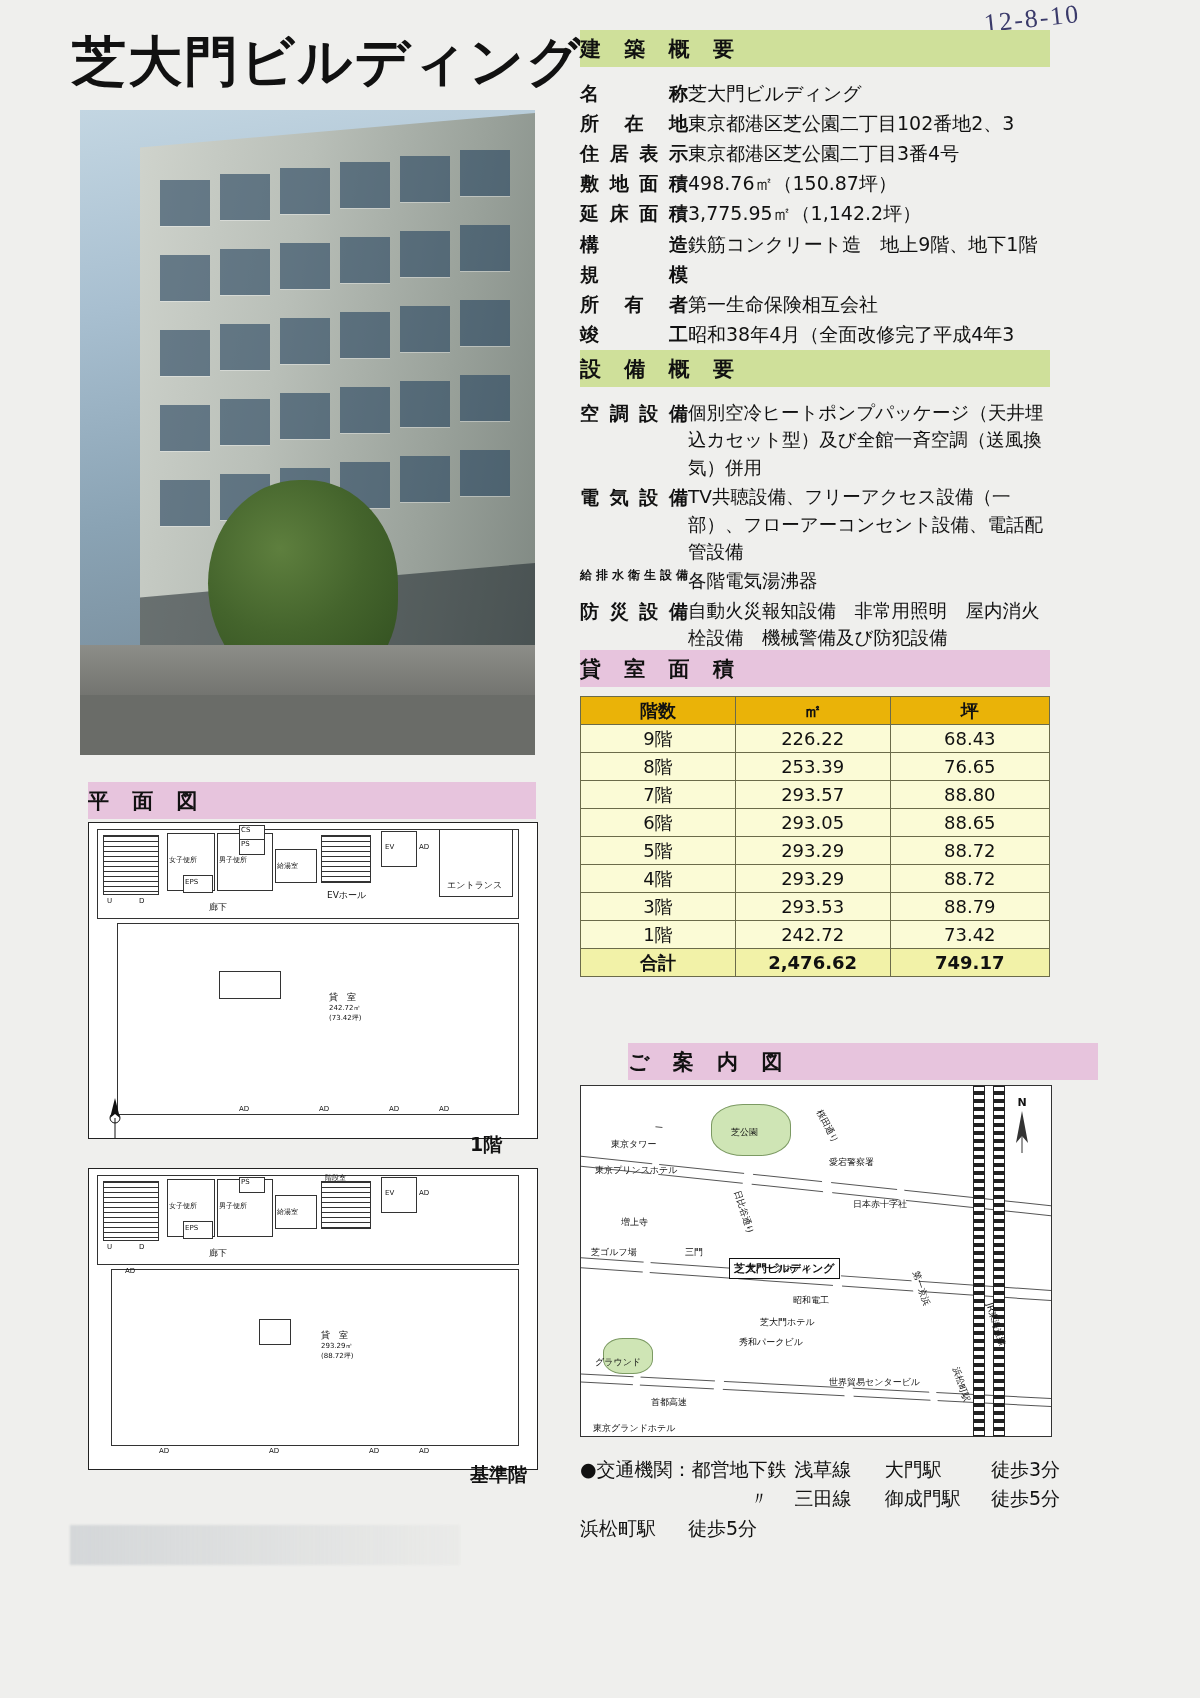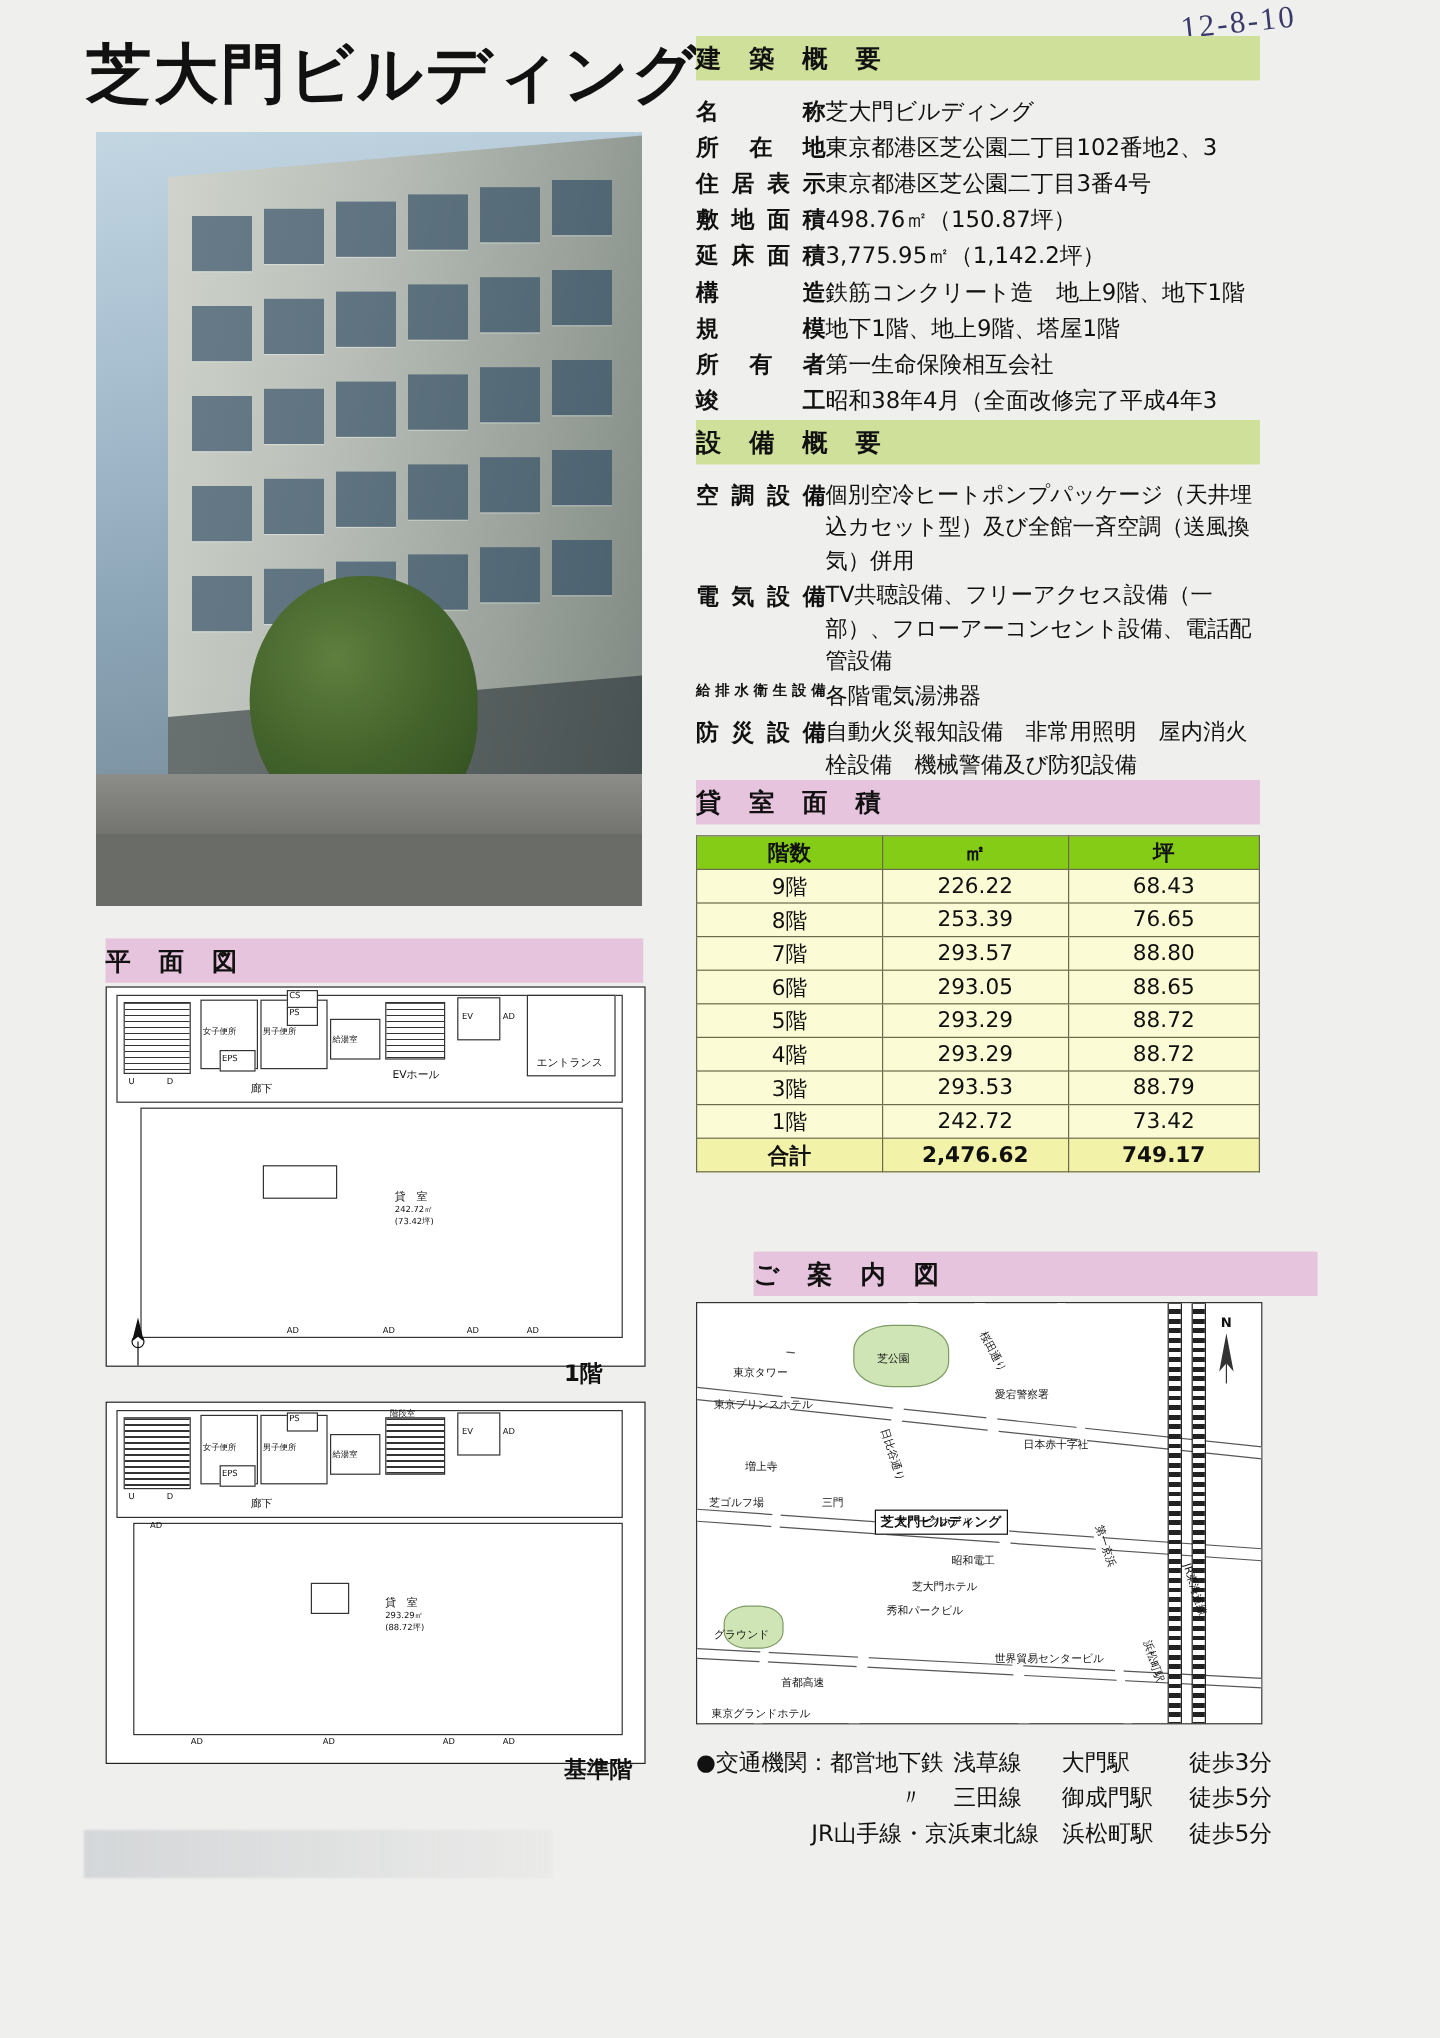--- a/index.html
+++ b/index.html
@@ -84,21 +84,21 @@
     width:108px;flex:0 0 108px;
     font-family:"DejaVu Sans","Liberation Sans",sans-serif;
     font-weight:bold;letter-spacing:0;
     text-align:justify;text-align-last:justify;
   }
   .kv .v{flex:1;font-family:"DejaVu Sans","Liberation Sans",sans-serif;}
   .kv .v.small{font-size:18.5px;}
 
   table.area{border-collapse:collapse;width:470px;font-family:"DejaVu Sans","Liberation Sans",sans-serif;}
   table.area th,table.area td{border:1px solid #6b6b4a;height:25px;font-size:18px;text-align:center;}
-  table.area th{background:#84cc16;font-weight:bold;}
+  table.area th{background:#eab308;font-weight:bold;}
   table.area td{background:#fbfbd6;}
   table.area td.fl{background:#fbfbd6;}
   table.area tr.total td{background:#f2f2a8;font-weight:bold;}
 
   
   .mapbox{position:absolute;left:580px;top:1085px;width:470px;height:350px;background:#fff;border:1px solid #333;overflow:hidden;}
   .mp-road{position:absolute;background:#fff;border-top:1px solid #555;border-bottom:1px solid #555;}
   .mp-green{position:absolute;background:#cfe5b5;border:1px solid #7c9a63;border-radius:40%;}
   .mp-lbl{position:absolute;font-family:"DejaVu Sans","Liberation Sans",sans-serif;font-size:9px;color:#111;white-space:nowrap;}
   .mp-box{position:absolute;border:1.5px solid #111;background:#fff;font-family:"DejaVu Sans","Liberation Sans",sans-serif;
@@ -270,21 +270,20 @@
       <div class="row">
           <div class="k">延床面積</div>
           <div class="v">3,775.95㎡（1,142.2坪）</div>
         </div>
       <div class="row">
           <div class="k">構　造</div>
           <div class="v">鉄筋コンクリート造　地上9階、地下1階</div>
         </div>
       <div class="row">
           <div class="k">規　模</div>
-          <div class="v">地下1階、地上9階、塔屋1階</div>
         </div>
       <div class="row">
           <div class="k">所 有 者</div>
           <div class="v">第一生命保険相互会社</div>
         </div>
       <div class="row">
           <div class="k">竣　工</div>
           <div class="v">昭和38年4月（全面改修完了平成4年3月）</div>
         </div>
     </div>
@@ -430,19 +429,18 @@
       <span class="a" style="width:108px;">大門駅</span>
       <span class="a">徒歩3分</span>
     </div>
     <div class="ln">
       <span class="a" style="width:218px;text-align:right;padding-right:26px;box-sizing:border-box;">〃</span>
       <span class="a" style="width:92px;">三田線</span>
       <span class="a" style="width:108px;">御成門駅</span>
       <span class="a">徒歩5分</span>
     </div>
     <div class="ln">
-      <span class="a" style="width:310px;padding-left:96px;box-sizing:border-box;">JR山手線・京浜東北線</span>
       <span class="a" style="width:108px;">浜松町駅</span>
       <span class="a">徒歩5分</span>
     </div>
   </div>
 
 </div>
 
 </body></html>

